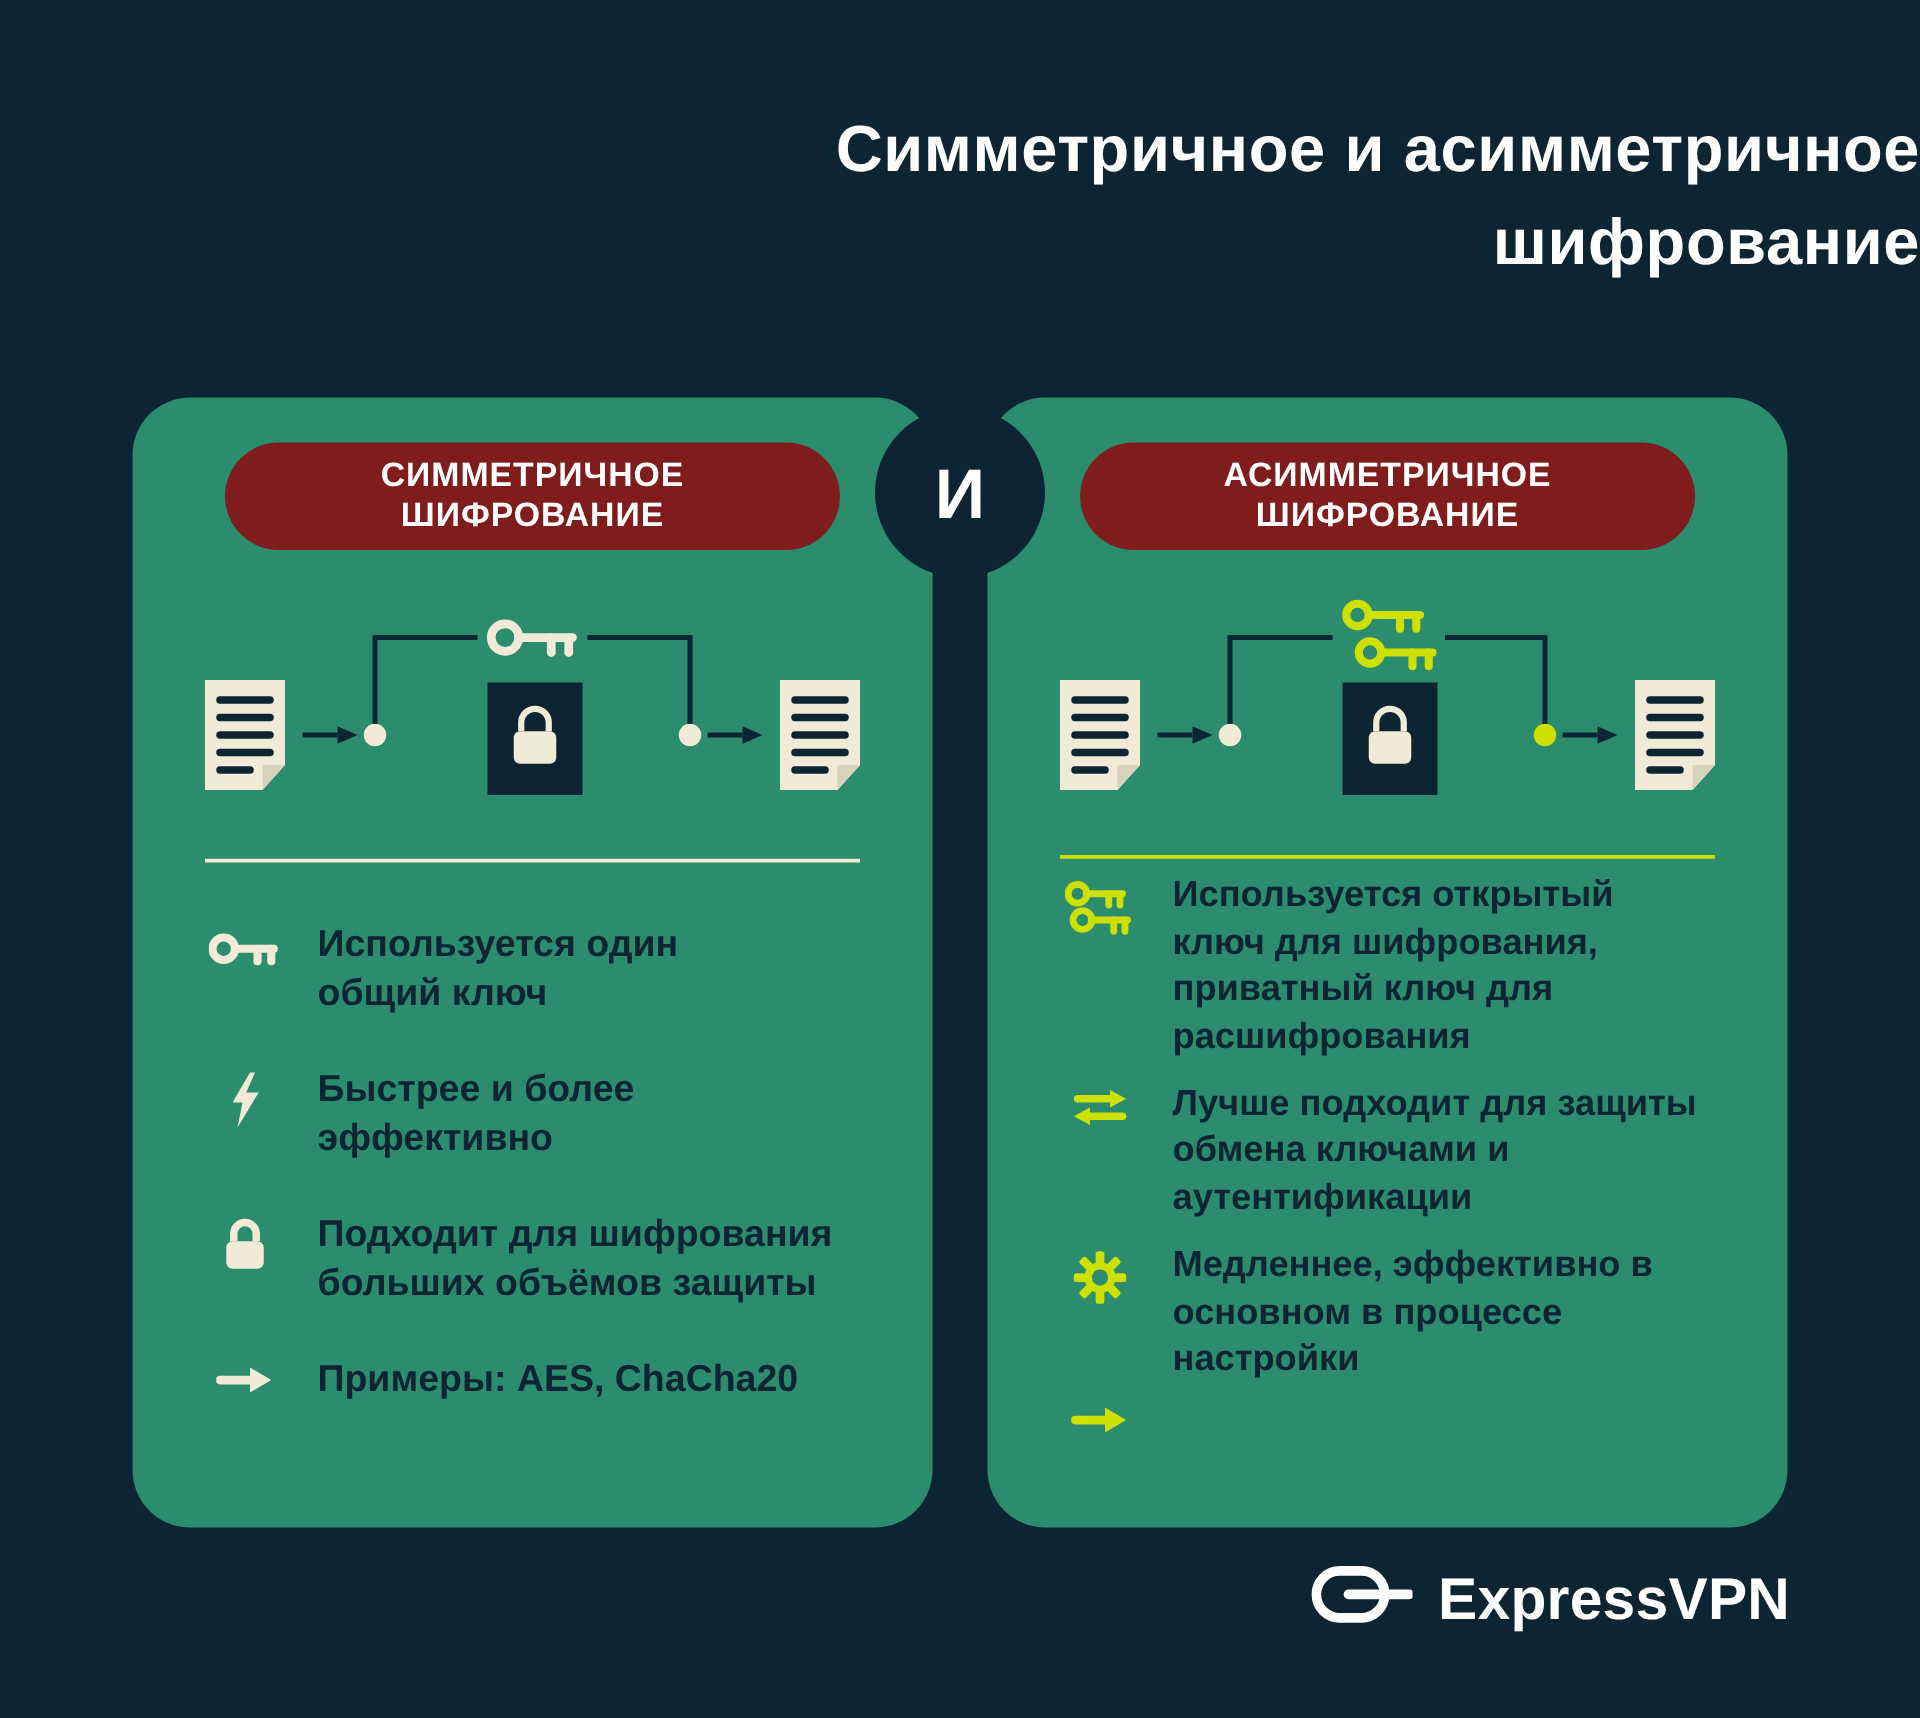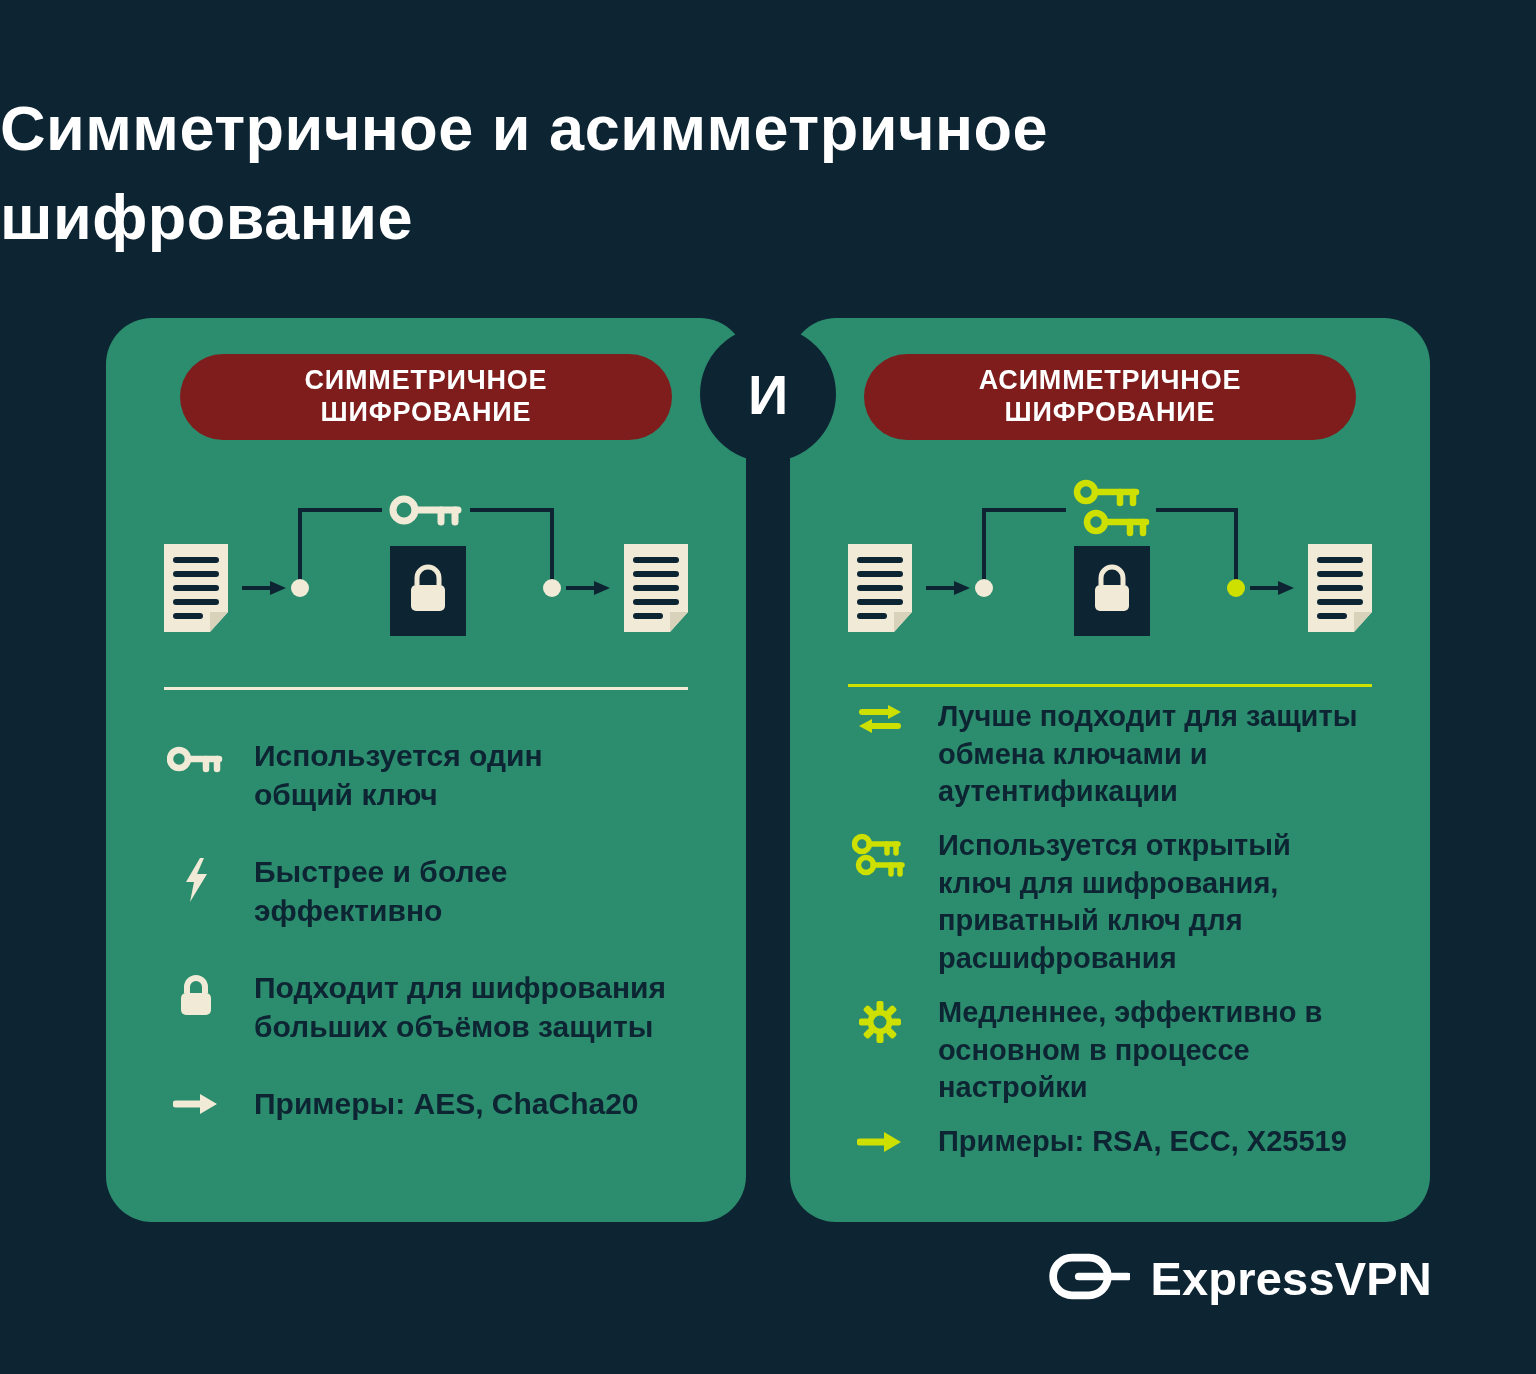--- a/index.html
+++ b/index.html
@@ -4,22 +4,22 @@
 <style>
   * { margin:0; padding:0; box-sizing:border-box; }
   html, body { background:#0d2433; }
   .canvas {
     position:relative; width:1536px; height:1374px;
     background:#0d2433; overflow:hidden;
     font-family:"Liberation Sans","DejaVu Sans",sans-serif;
   }
   .title {
     position:absolute; top:84px; left:0; width:100%;
-    text-align:left; color:#ffffff; font-weight:700;
-    font-size:63px; line-height:1.42; letter-spacing:0.5px;
+    text-align:right; color:#ffffff; font-weight:700;
+    font-size:52px; line-height:1.42; letter-spacing:0.5px;
   }
   .panel {
     position:absolute; top:318px; width:640px; height:904px;
     background:#2c8c6e; border-radius:46px;
   }
   .panel--left  { left:106px; }
   .panel--right { left:790px; }
   .pill {
     position:absolute; top:36px; left:50%; transform:translateX(-50%);
     min-width:492px; height:86px; padding:0 44px;
@@ -215,50 +215,50 @@
       <polygon points="448,117 464,124 448,131" fill="#0d2433"></polygon>
 
       <use href="#doc-r" x="478" y="80"></use>
     </svg>
 
     <div class="divider"></div>
 
     <div class="bullets">
       <div class="bullet">
         <span class="bicon">
-          <svg viewBox="0 0 46 32" width="46" height="32">
-            <line x1="5" y1="9" x2="31" y2="9" stroke="#cde000" stroke-width="6" stroke-linecap="round"></line>
-            <polygon points="31,2 44,9 31,16" fill="#cde000"></polygon>
-            <line x1="41" y1="23" x2="15" y2="23" stroke="#cde000" stroke-width="6" stroke-linecap="round"></line>
-            <polygon points="15,16 2,23 15,30" fill="#cde000"></polygon>
-          </svg>
-        </span>
-        <span class="btext">Лучше подходит для защиты
-обмена ключами и
-аутентификации</span>
-      </div>
-      <div class="bullet">
-        <span class="bicon">
           <svg viewBox="0 0 56 46" width="56" height="46">
             <g stroke="#cde000" stroke-width="5.5" stroke-linecap="round" fill="none">
               <circle cx="10" cy="12" r="7.5"></circle>
               <line x1="17" y1="12" x2="46" y2="12"></line>
               <line x1="35" y1="12" x2="35" y2="21"></line>
               <line x1="44" y1="12" x2="44" y2="21"></line>
               <circle cx="14" cy="33" r="7.5"></circle>
               <line x1="21" y1="33" x2="50" y2="33"></line>
               <line x1="39" y1="33" x2="39" y2="42"></line>
               <line x1="48" y1="33" x2="48" y2="42"></line>
             </g>
           </svg>
         </span>
         <span class="btext">Используется открытый
 ключ для шифрования,
 приватный ключ для
 расшифрования</span>
+      </div>
+      <div class="bullet">
+        <span class="bicon">
+          <svg viewBox="0 0 46 32" width="46" height="32">
+            <line x1="5" y1="9" x2="31" y2="9" stroke="#cde000" stroke-width="6" stroke-linecap="round"></line>
+            <polygon points="31,2 44,9 31,16" fill="#cde000"></polygon>
+            <line x1="41" y1="23" x2="15" y2="23" stroke="#cde000" stroke-width="6" stroke-linecap="round"></line>
+            <polygon points="15,16 2,23 15,30" fill="#cde000"></polygon>
+          </svg>
+        </span>
+        <span class="btext">Лучше подходит для защиты
+обмена ключами и
+аутентификации</span>
       </div>
       <div class="bullet">
         <span class="bicon">
           <svg viewBox="0 0 46 46" width="46" height="46">
             <g fill="#cde000" transform="translate(23,23)">
               <rect x="-3.5" y="-21" width="7" height="10" rx="2"></rect>
               <rect x="-3.5" y="-21" width="7" height="10" rx="2" transform="rotate(45)"></rect>
               <rect x="-3.5" y="-21" width="7" height="10" rx="2" transform="rotate(90)"></rect>
               <rect x="-3.5" y="-21" width="7" height="10" rx="2" transform="rotate(135)"></rect>
               <rect x="-3.5" y="-21" width="7" height="10" rx="2" transform="rotate(180)"></rect>
@@ -273,21 +273,20 @@
 основном в процессе
 настройки</span>
       </div>
       <div class="bullet bullet--center">
         <span class="bicon">
           <svg viewBox="0 0 46 26" width="46" height="26">
             <line x1="3" y1="13" x2="27" y2="13" stroke="#cde000" stroke-width="7" stroke-linecap="round"></line>
             <polygon points="27,3 44,13 27,23" fill="#cde000"></polygon>
           </svg>
         </span>
-        <span class="btext">Примеры: RSA, ECC, X25519</span>
       </div>
     </div>
   </div>
 
   <div class="footer">
     <span>
       <svg viewBox="0 0 96 64" width="82" height="55">
         <rect x="6" y="10" width="64" height="44" rx="22" fill="none" stroke="#ffffff" stroke-width="9"></rect>
         <line x1="36" y1="32" x2="93" y2="32" stroke="#ffffff" stroke-width="9" stroke-linecap="round"></line>
       </svg>

